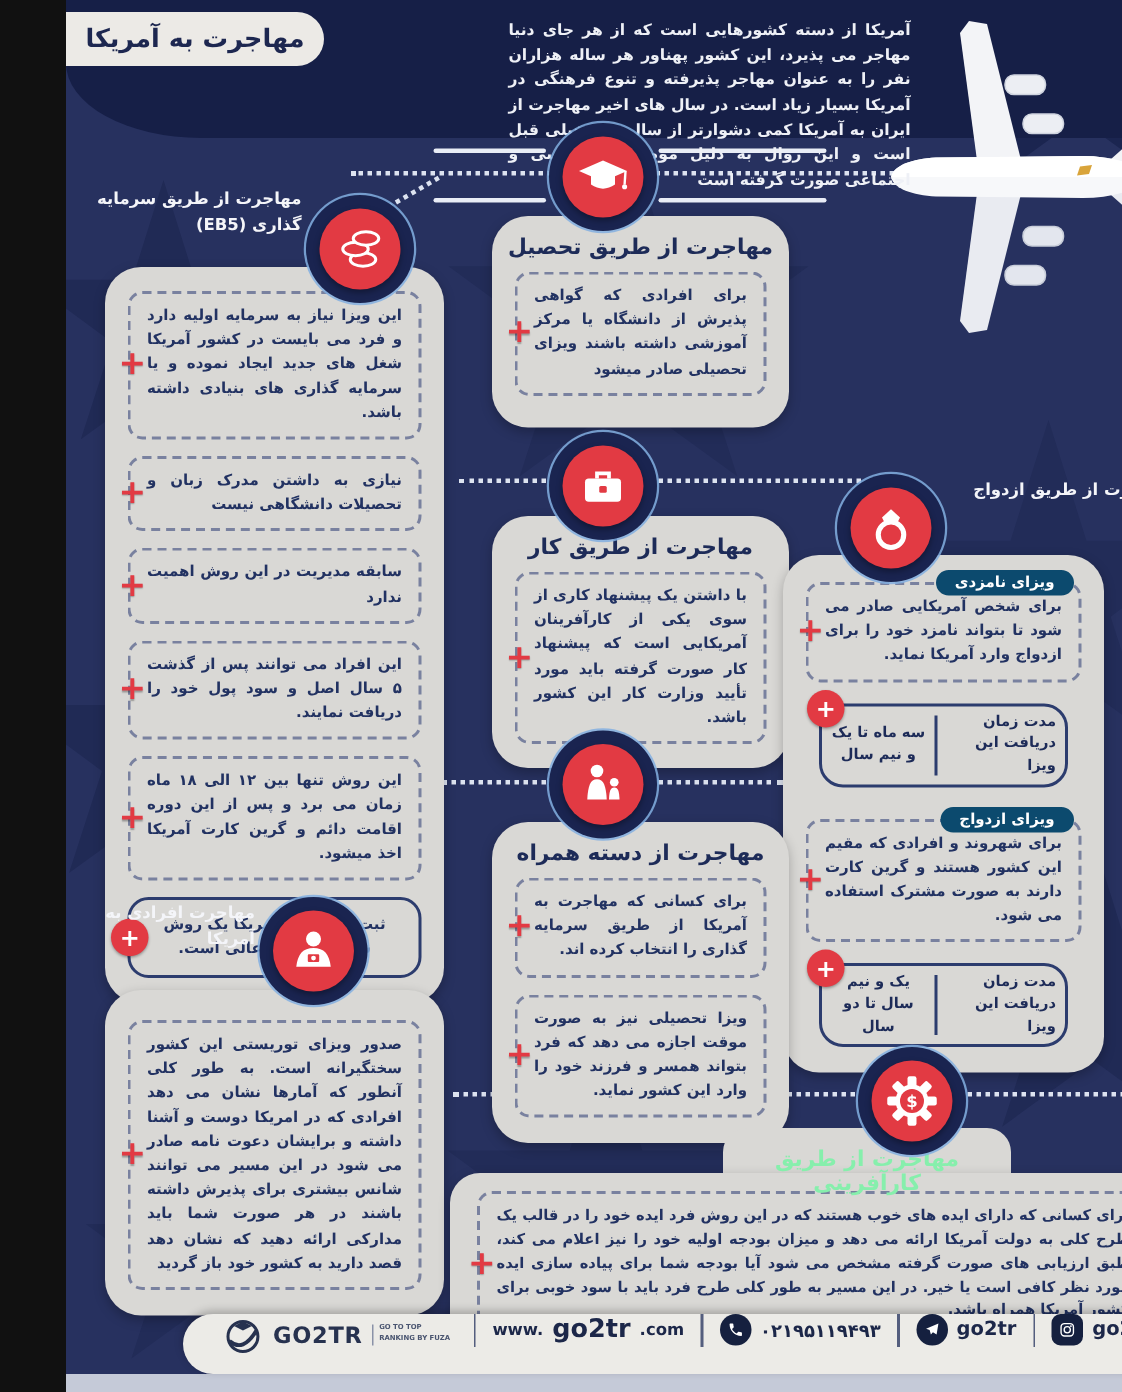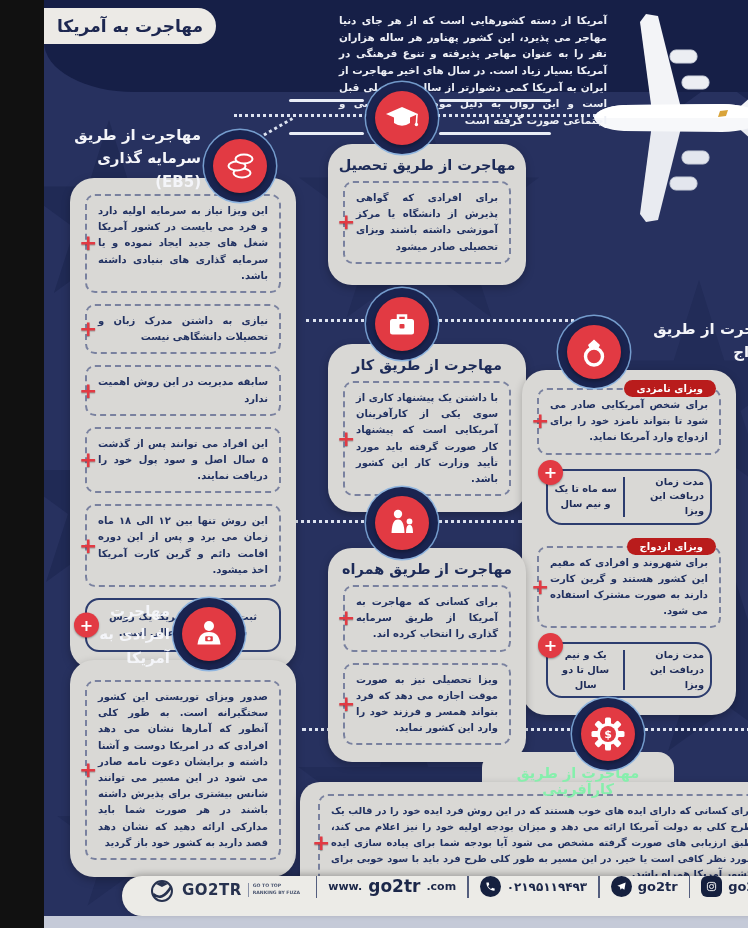--- a/index.html
+++ b/index.html
@@ -12,28 +12,28 @@
   .intro{position:absolute;left:295px;top:12px;width:268px;color:#eef0f6;font-size:10.4px;font-weight:bold;line-height:1.6;text-align:justify;direction:rtl;z-index:6;}
   
   .connector{position:absolute;border-top:3px dotted #dde3f0;z-index:2;}
   .wline{position:absolute;height:3px;background:#e9edf6;border-radius:2px;z-index:2;}
   
   .icon-circle{position:absolute;width:72px;height:72px;border-radius:50%;background:#1a2450;box-shadow:0 0 0 1.5px rgba(130,175,225,.85);display:flex;align-items:center;justify-content:center;z-index:6;}
   .icon-red{width:54px;height:54px;border-radius:50%;background:#e23a43;display:flex;align-items:center;justify-content:center;box-shadow:0 2px 4px rgba(0,0,0,.35);}
   
   .card{position:absolute;background:#d9d8d5;border-radius:24px;z-index:3;box-shadow:0 3px 8px rgba(0,0,0,.25);}
   .card-title{color:#1d2b58;font-size:14.5px;font-weight:bold;text-align:center;padding:13px 10px 8px;direction:rtl;}
-  .side-title{position:absolute;color:#f4f5f9;font-size:15px;font-weight:bold;line-height:1.55;text-align:right;direction:rtl;z-index:6;}
+  .side-title{position:absolute;color:#f4f5f9;font-size:11px;font-weight:bold;line-height:1.55;text-align:right;direction:rtl;z-index:6;}
   .dashed-item{position:relative;border:2px dashed #79819f;border-radius:10px;padding:7px 11px;margin:0 15px 11px;color:#223262;font-size:10px;font-weight:bold;line-height:1.62;text-align:justify;direction:rtl;}
   .plus{position:absolute;left:-8px;top:50%;transform:translateY(-50%);color:#e23a43;font-size:22px;font-weight:bold;line-height:1;text-shadow:0 1px 1px rgba(0,0,0,.3);z-index:2;}
   .solid-item{position:relative;border:2px solid #2c3c6e;border-radius:14px;padding:9px 14px;margin:0 15px 13px;color:#223262;font-size:10px;font-weight:bold;line-height:1.6;text-align:center;direction:rtl;}
   .circle-plus{position:absolute;width:25px;height:25px;border-radius:50%;background:#e23a43;color:#fff;display:flex;align-items:center;justify-content:center;font-size:16px;font-weight:bold;box-shadow:0 1px 2px rgba(0,0,0,.35);z-index:2;}
   .cp-mid{left:-13px;top:50%;transform:translateY(-50%);}
   .cp-corner{left:-10px;top:-11px;}
-  .badge{display:inline-block;align-self:flex-start;background:#b91c1c;color:#fff;font-size:10px;font-weight:bold;padding:3px 13px;border-radius:11px;margin:0 20px -9px 0;position:relative;z-index:4;direction:rtl;}
+  .badge{display:inline-block;align-self:flex-start;background:#0c4a6e;color:#fff;font-size:10px;font-weight:bold;padding:3px 13px;border-radius:11px;margin:0 20px -9px 0;position:relative;z-index:4;direction:rtl;}
   .vcol{display:flex;flex-direction:column;direction:rtl;}
   .duration-box{position:relative;border:2px solid #2c3c6e;border-radius:16px;margin:3px 24px 13px 24px;display:flex;align-items:center;direction:rtl;color:#1d2b58;font-size:9.8px;font-weight:bold;min-height:36px;}
   .duration-label{flex:1.15;text-align:right;padding:4px 6px;line-height:1.5;}
   .duration-divider{width:2px;background:#2c3c6e;align-self:stretch;margin:6px 0;}
   .duration-value{flex:1;text-align:center;padding:4px 6px;line-height:1.5;}
   
   .ent-tab{position:absolute;left:438px;top:752px;width:192px;height:44px;background:#d9d8d5;border-radius:16px 16px 0 0;z-index:3;}
   .ent-title{position:absolute;left:438px;top:765px;width:192px;text-align:center;color:#86efac;font-size:14.5px;font-weight:bold;z-index:4;direction:rtl;}
   
   .footer-bar{position:absolute;left:78px;top:876px;width:670px;height:40px;background:#ecebe7;border-radius:20px 14px 0 20px;display:flex;align-items:flex-start;direction:ltr;padding:0 10px 0 26px;gap:11px;z-index:7;color:#1c2749;box-shadow:0 -2px 6px rgba(0,0,0,.25);box-sizing:border-box;}
@@ -189,21 +189,21 @@
     <div class="icon-red">
       <svg width="34" height="34" viewBox="0 0 34 34">
         <circle cx="13" cy="8" r="4.2" fill="#fff"></circle>
         <path d="M13,13.5 C8.5,13.5 7,18 6.5,27 L19.5,27 C19,18 17.5,13.5 13,13.5 Z" fill="#fff"></path>
         <circle cx="24.5" cy="15.5" r="2.9" fill="#fff"></circle>
         <path d="M24.5,19 C21.8,19 21.2,21.6 21,27 L28,27 C27.8,21.6 27.2,19 24.5,19 Z" fill="#fff"></path>
       </svg>
     </div>
   </div>
   <div class="card" style="left:284px;top:548px;width:198px;padding-bottom:6px;">
-    <div class="card-title">مهاجرت از طریق همراه</div>
+    <div class="card-title">مهاجرت از دسته همراه</div>
     <div class="dashed-item"><span class="plus">+</span><span>برای کسانی که مهاجرت به آمریکا از طریق سرمایه گذاری را انتخاب کرده اند.</span></div>
     <div class="dashed-item"><span class="plus">+</span><span>ویزا تحصیلی نیز به صورت موقت اجازه می دهد که فرد بتواند همسر و فرزند خود را وارد این کشور نماید.</span></div>
   </div>
 
   <div class="side-title" style="left:16px;top:600px;width:110px;">مهاجرت افرادی به آمریکا</div>
   <div class="icon-circle" style="left:129px;top:598px;">
     <div class="icon-red">
       <svg width="34" height="34" viewBox="0 0 34 34">
         <circle cx="17" cy="9" r="5" fill="#fff"></circle>
         <path d="M17,15 C10,15 6.5,19 5.5,27.5 L28.5,27.5 C27.5,19 24,15 17,15 Z" fill="#fff"></path>

